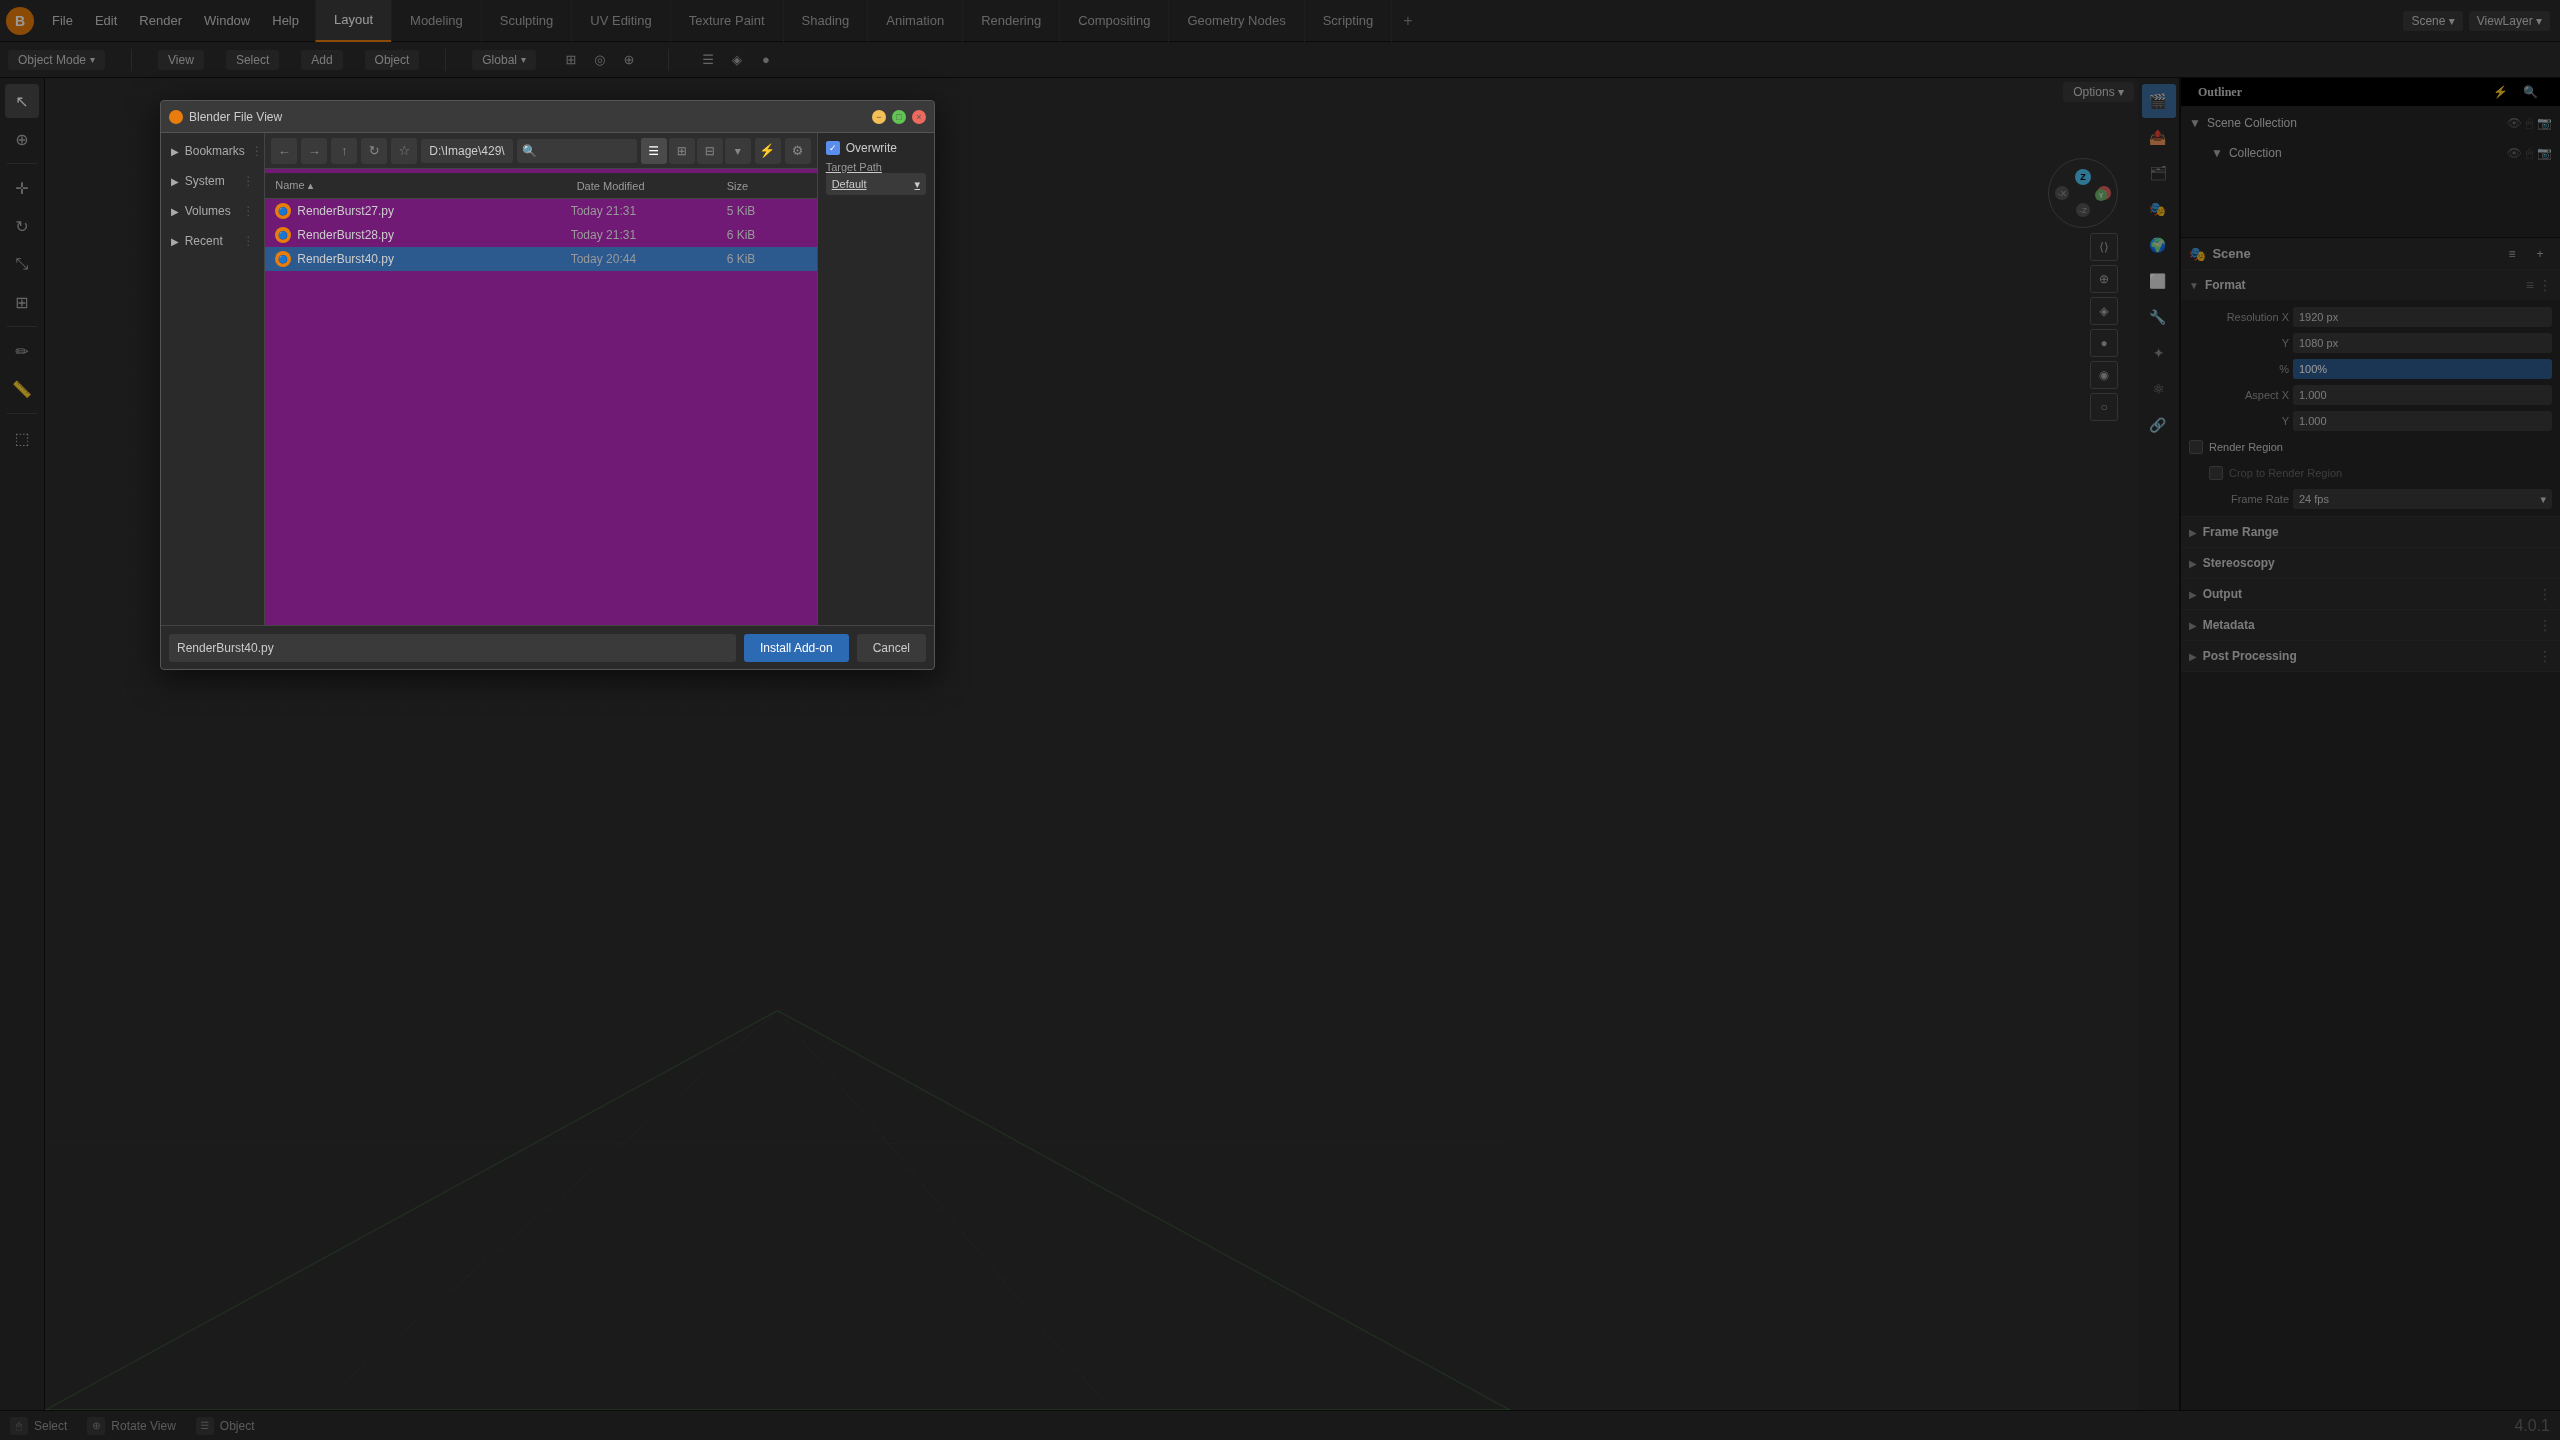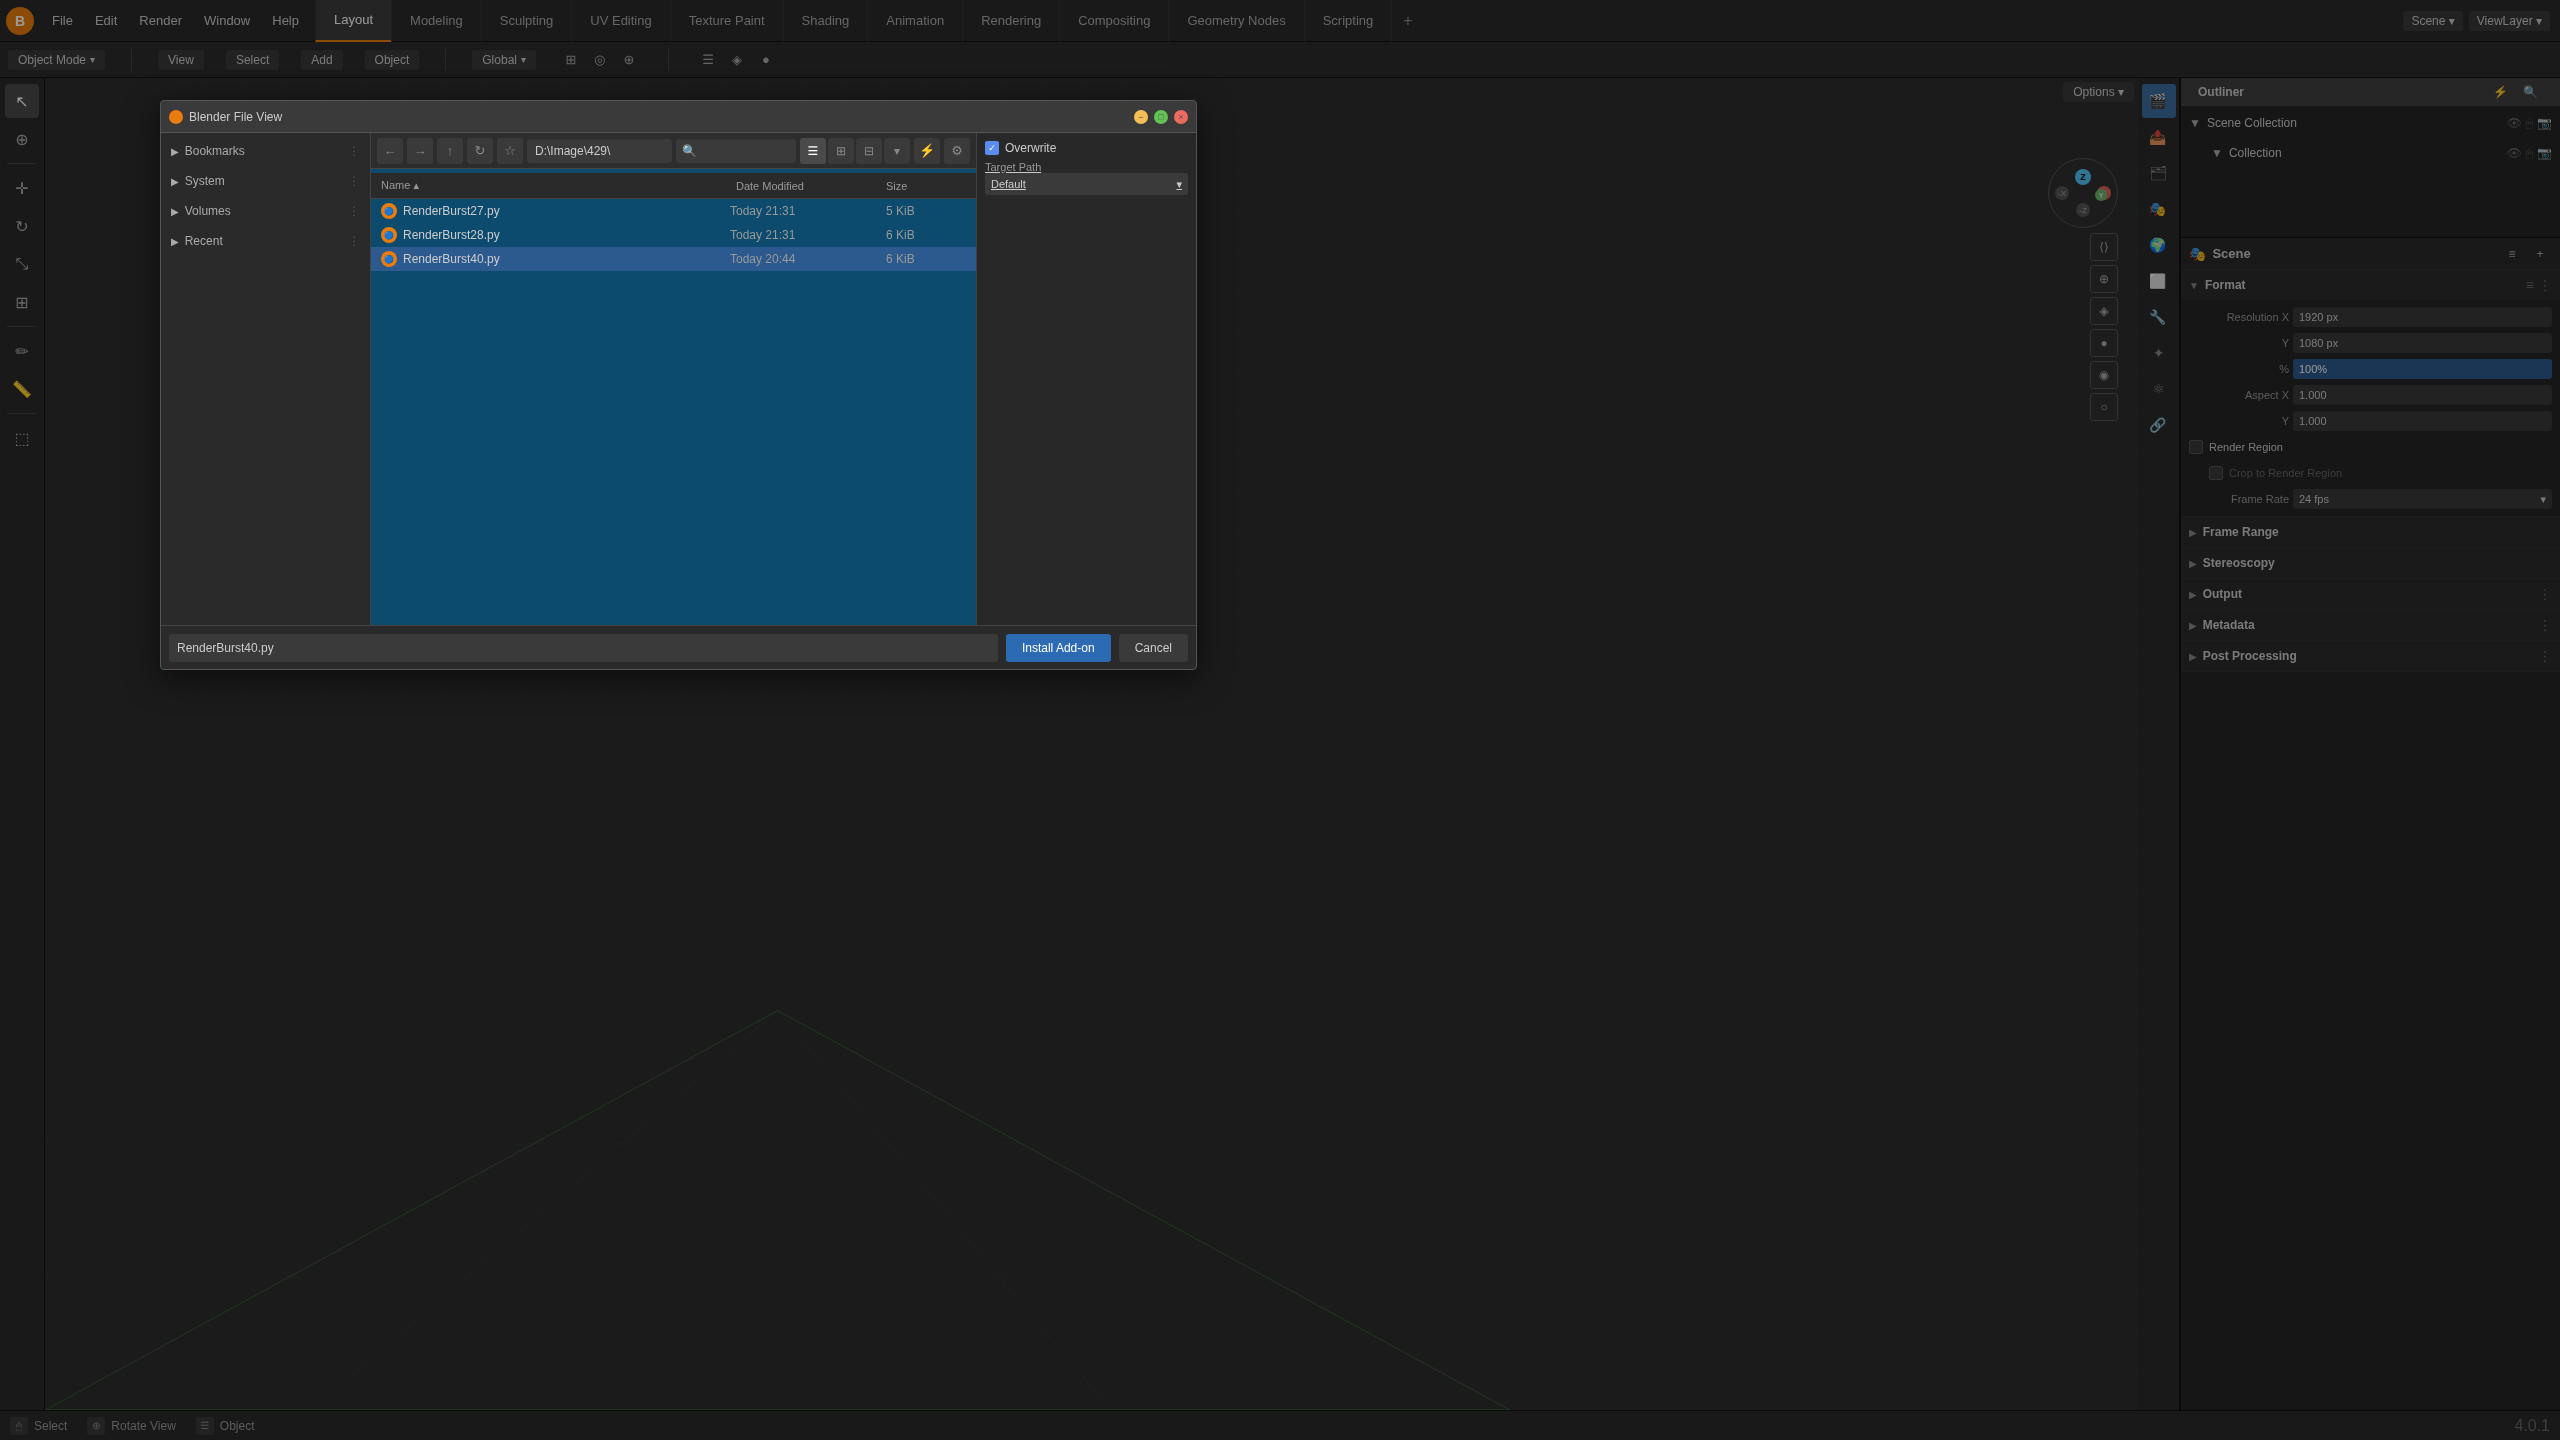--- a/index.html
+++ b/index.html
@@ -262,25 +262,26 @@
     }
 
     
     .outliner {
       height: 160px;
       border-bottom: 1px solid #111;
       overflow: hidden;
     }
     .outliner-header {
       height: 28px;
-      background: #404040;
+      background: #000000;
       display: flex;
       align-items: center;
       justify-content: space-between;
       padding: 0 17px;
+      font-family: Liberation Serif, serif;
     }
     .outliner-title {
       color: #ccc;
       font-size: 12px;
       font-weight: bold;
     }
     .outliner-items {
       padding: 2px 0;
     }
     .outliner-item {
@@ -449,23 +450,23 @@
       position: absolute;
       top: 0; left: 0; right: 0; bottom: 0;
       background: rgba(0,0,0,0.4);
       z-index: 200;
       display: flex;
       align-items: flex-start;
       justify-content: flex-start;
       padding: 100px 0 0 160px;
     }
     .dialog {
-      width: 1037px;
+      width: 775px;
       height: 570px;
-      background: #0c4a6e;
+      background: #701a75;
       border: 1px solid #555;
       border-radius: 4px;
       display: flex;
       flex-direction: column;
       box-shadow: 0 8px 32px rgba(0,0,0,0.6);
     }
     .dialog-titlebar {
       height: 32px;
       background: #3a3a3a;
       display: flex;

